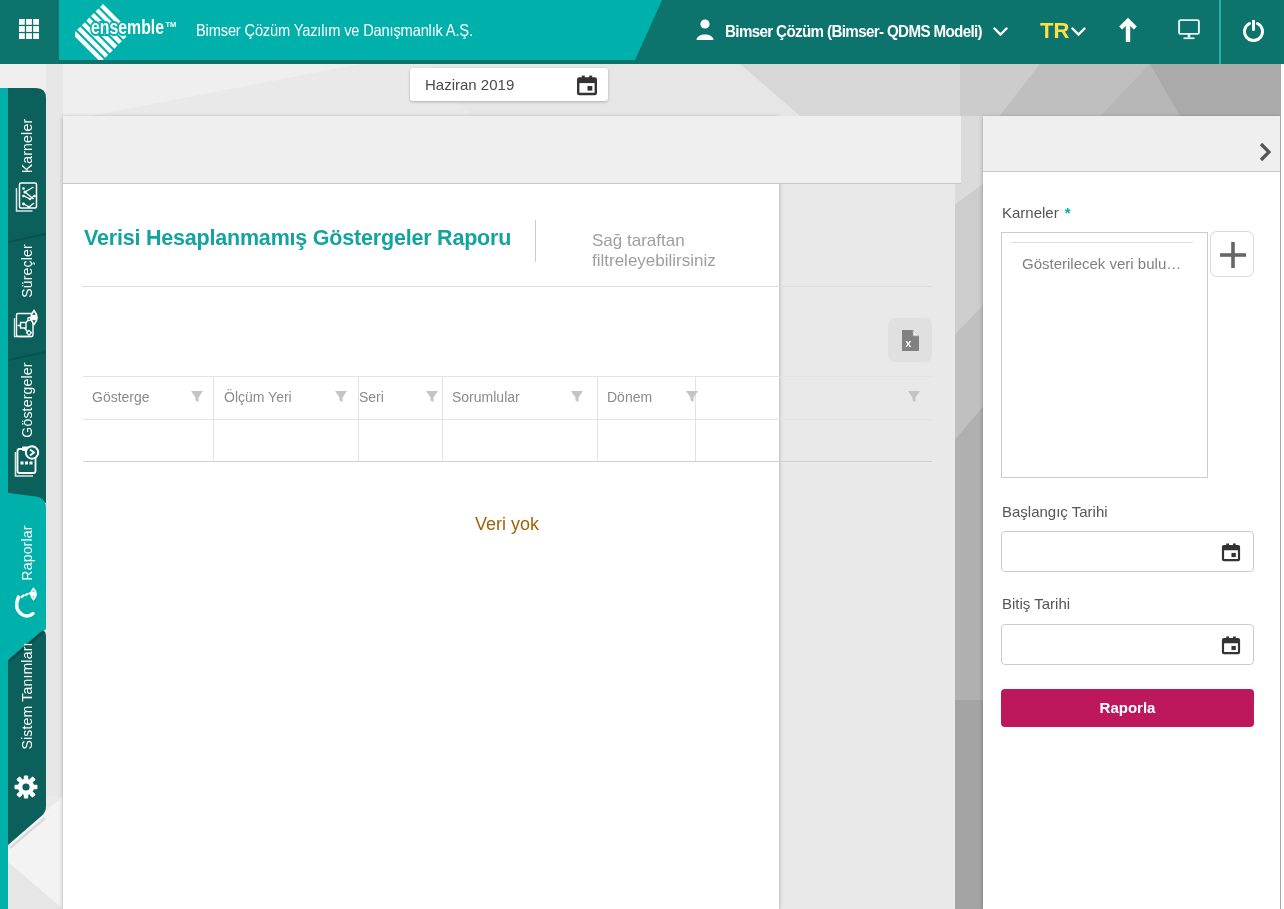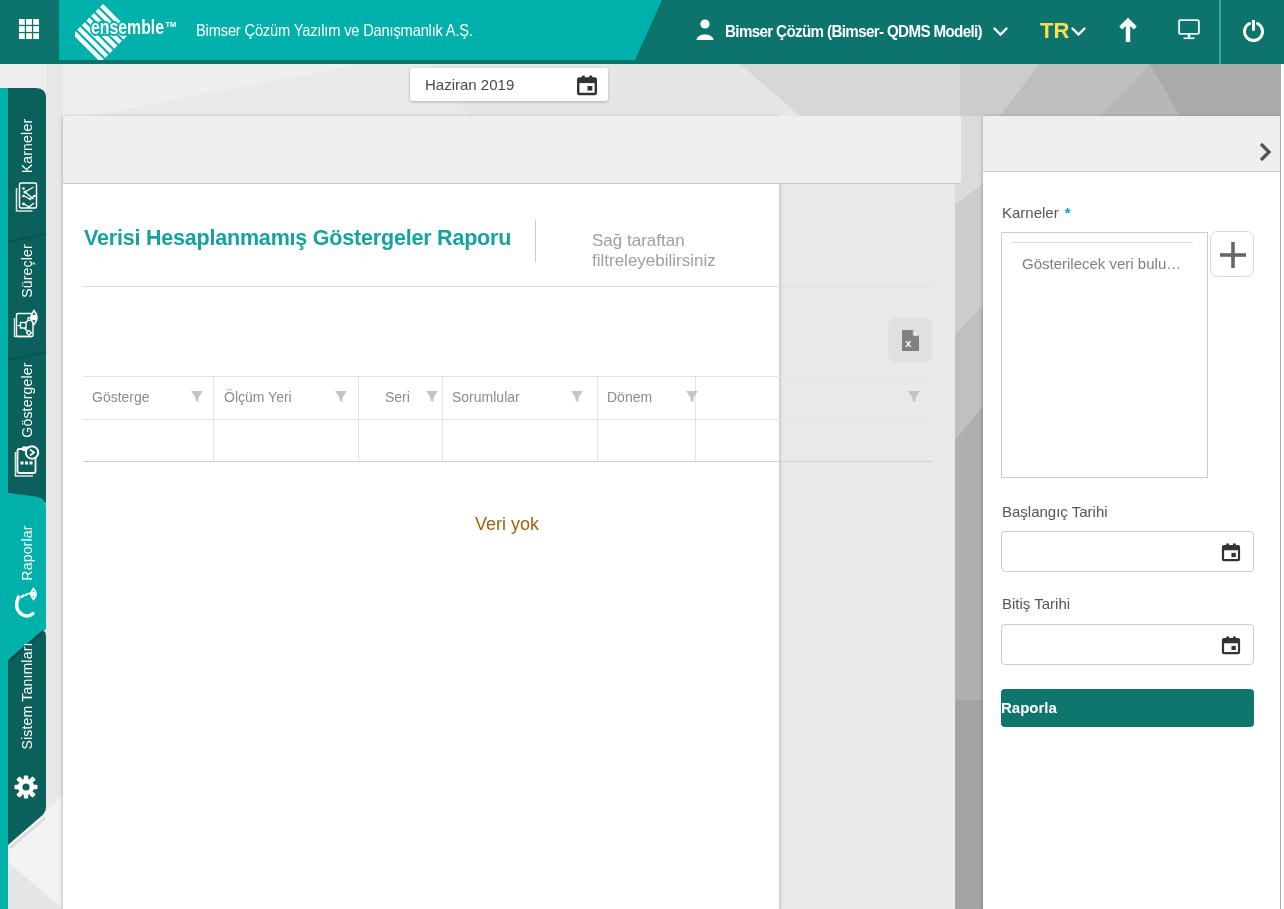--- a/index.html
+++ b/index.html
@@ -42,21 +42,21 @@
   
   #rpanel { position:absolute; left:983px; top:116px; width:297px; height:793px; background:#fff; box-shadow:0 1px 4px rgba(0,0,0,0.3); z-index:10; }
   #rband { position:absolute; left:0; top:0; width:297px; height:56px; background:#f0efef; border-bottom:1px solid #c9c9c9; }
   .rlabel { position:absolute; left:19px; font-size:15px; color:#555; }
   .star { color:#00b1ab; font-weight:bold; margin-left:6px; }
   #listbox { position:absolute; left:18px; top:116px; width:207px; height:246px; background:#fff; border:1px solid #ccc; }
   #listbox .inline { position:absolute; left:9px; top:9px; width:182px; height:1px; background:#ddd; }
   #listbox .ltxt { position:absolute; left:20px; top:22px; font-size:15px; color:#808080; }
   #plusbtn { position:absolute; left:227px; top:115px; width:44px; height:46px; background:#fff; border:1px solid #d8d8d8; border-radius:7px; }
   .rinput { position:absolute; left:18px; width:253px; height:41px; border:1px solid #ccc; border-radius:4px; background:#fff; }
-  #raporla { position:absolute; left:18px; top:573px; width:253px; height:38px; background:#0f766e; border-radius:4px; color:#fff; font-weight:bold; font-size:15px; line-height:38px; }
+  #raporla { position:absolute; left:18px; top:573px; width:253px; height:38px; background:#be185d; border-radius:4px; color:#fff; font-weight:bold; font-size:15px; text-align:center; line-height:38px; }
   #rstrip { position:absolute; left:1280px; top:64px; width:4px; height:845px; background:#fdfdfd; border-left:1px solid #a9a9a9; z-index:12; }
 </style>
 </head>
 <body>
 <div id="stage">
 
   <svg class="abs" width="1284" height="909" style="left:0;top:0;z-index:0;">
     <rect x="0" y="0" width="1284" height="909" fill="#e9e9e9"></rect>
     <polygon points="0,64 360,64 90,116 0,116" fill="#efefef"></polygon>
     <polygon points="430,64 740,64 800,116 470,116" fill="#e6e6e6"></polygon>
@@ -262,21 +262,21 @@
     <div class="thline" style="left:20px;top:260px;width:849px;height:1px;"></div>
     <div class="thline" style="left:20px;top:303px;width:849px;height:1px;"></div>
     <div class="thline" style="left:20px;top:345px;width:849px;height:1px;background:#cfcfcf;"></div>
     <div class="thline" style="left:150px;top:260px;width:1px;height:85px;"></div>
     <div class="thline" style="left:295px;top:260px;width:1px;height:85px;"></div>
     <div class="thline" style="left:379px;top:260px;width:1px;height:85px;"></div>
     <div class="thline" style="left:534px;top:260px;width:1px;height:85px;"></div>
     <div class="thline" style="left:632px;top:260px;width:1px;height:85px;"></div>
     <div class="thcell" style="left:29px;">Gösterge</div>
     <div class="thcell" style="left:161px;text-align:right;">Ölçüm Yeri</div>
-    <div class="thcell" style="left:322px;">Seri</div>
+    <div class="thcell" style="left:296px;">Seri</div>
     <div class="thcell" style="left:389px;">Sorumlular</div>
     <div class="thcell" style="left:544px;">Dönem</div>
     <svg class="fico" style="left:127px;" width="14" height="14">
         <path d="M1,1 L13,1 L8.5,7.5 L8.5,12 L5.5,10.5 L5.5,7.5 Z" fill="#c4c4c4"></path>
       </svg>
     <svg class="fico" style="left:271px;" width="14" height="14">
         <path d="M1,1 L13,1 L8.5,7.5 L8.5,12 L5.5,10.5 L5.5,7.5 Z" fill="#c4c4c4"></path>
       </svg>
     <svg class="fico" style="left:362px;" width="14" height="14">
         <path d="M1,1 L13,1 L8.5,7.5 L8.5,12 L5.5,10.5 L5.5,7.5 Z" fill="#c4c4c4"></path>

